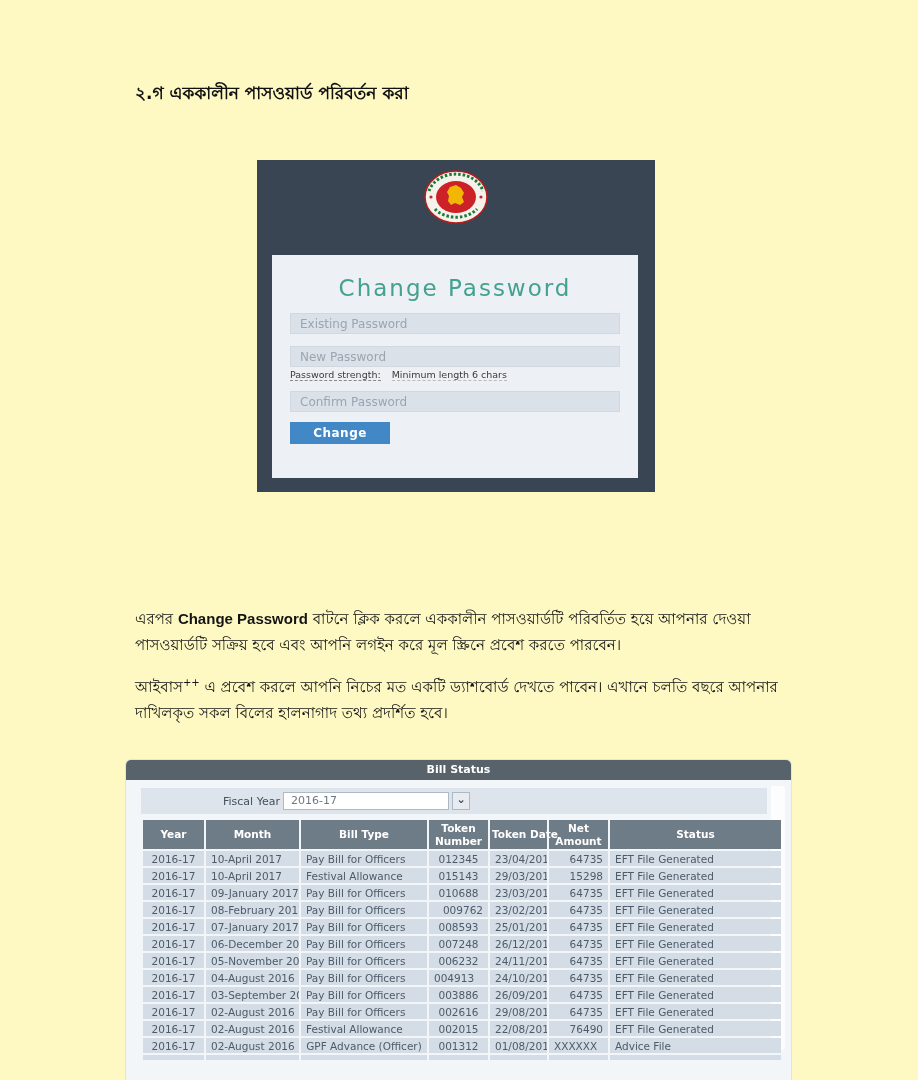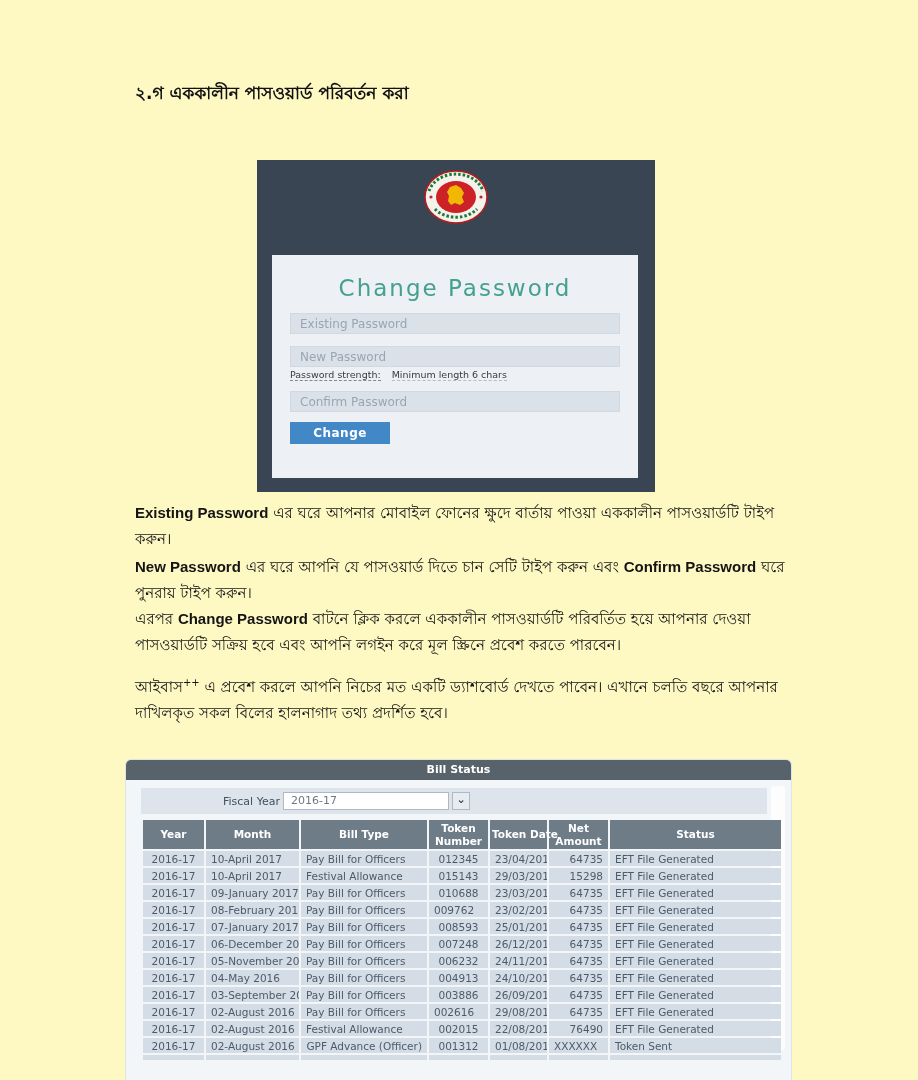--- a/index.html
+++ b/index.html
@@ -86,23 +86,21 @@
       <input class="pw-input" id="input-new" type="text" placeholder="New Password" style="">
       <div class="strength">
         <span class="lbl">Password strength:</span>
         <span class="hint">Minimum length 6 chars</span>
       </div>
       <input class="pw-input" id="input-confirm" type="text" placeholder="Confirm Password" style="">
       <button class="change-btn">Change</button>
     </div>
   </div>
 
-  <p class="doc-para" id="para-existing"><span class="en">Existing Password</span><span> এর ঘরে আপনার মোবাইল ফোনের ক্ষুদে বার্তায় পাওয়া এককালীন পাসওয়ার্ডটি টাইপ করুন।</span></p>
-
-  <p class="doc-para" id="para-new"><span class="en">New Password</span><span> এর ঘরে আপনি যে পাসওয়ার্ড দিতে চান সেটি টাইপ করুন এবং </span><span class="en">Confirm Password</span><span> ঘরে পুনরায় টাইপ করুন।</span></p>
+
 
   <p class="doc-para" id="para-change"><span>এরপর </span><span class="en">Change Password</span><span> বাটনে ক্লিক করলে এককালীন পাসওয়ার্ডটি পরিবর্তিত হয়ে আপনার দেওয়া পাসওয়ার্ডটি সক্রিয় হবে এবং আপনি লগইন করে মূল স্ক্রিনে প্রবেশ করতে পারবেন।</span></p>
 
   <p class="doc-para" id="para-ibas"><span>আইবাস</span><sup>++</sup><span> এ প্রবেশ করলে আপনি নিচের মত একটি ড্যাশবোর্ড দেখতে পাবেন। এখানে চলতি বছরে আপনার দাখিলকৃত সকল বিলের হালনাগাদ তথ্য প্রদর্শিত হবে।</span></p>
 
   <div class="dashboard">
     <div class="db-header">Bill Status</div>
     <div class="db-scroll"></div>
 
     <div class="fiscal-bar">
@@ -157,21 +155,21 @@
             <td style="text-align: left;">Pay Bill for Officers</td>
             <td style="text-align: center;">010688</td>
             <td style="text-align: center;">23/03/2017</td>
             <td style="text-align: right;">64735</td>
             <td style="text-align: left;">EFT File Generated</td>
           </tr>
           <tr>
             <td style="text-align: center;">2016-17</td>
             <td style="text-align: left;">08-February 2017</td>
             <td style="text-align: left;">Pay Bill for Officers</td>
-            <td style="text-align: left;">009762</td>
+            <td style="text-align: right;">009762</td>
             <td style="text-align: center;">23/02/2017</td>
             <td style="text-align: right;">64735</td>
             <td style="text-align: left;">EFT File Generated</td>
           </tr>
           <tr>
             <td style="text-align: center;">2016-17</td>
             <td style="text-align: left;">07-January 2017</td>
             <td style="text-align: left;">Pay Bill for Officers</td>
             <td style="text-align: center;">008593</td>
             <td style="text-align: center;">25/01/2017</td>
@@ -191,62 +189,62 @@
             <td style="text-align: center;">2016-17</td>
             <td style="text-align: left;">05-November 2016</td>
             <td style="text-align: left;">Pay Bill for Officers</td>
             <td style="text-align: center;">006232</td>
             <td style="text-align: center;">24/11/2016</td>
             <td style="text-align: right;">64735</td>
             <td style="text-align: left;">EFT File Generated</td>
           </tr>
           <tr>
             <td style="text-align: center;">2016-17</td>
-            <td style="text-align: left;">04-May 2016</td>
-            <td style="text-align: left;">Pay Bill for Officers</td>
-            <td style="text-align: center;">004913</td>
+            <td style="text-align: left;">04-August 2016</td>
+            <td style="text-align: left;">Pay Bill for Officers</td>
+            <td style="text-align: left;">004913</td>
             <td style="text-align: center;">24/10/2016</td>
             <td style="text-align: right;">64735</td>
             <td style="text-align: left;">EFT File Generated</td>
           </tr>
           <tr>
             <td style="text-align: center;">2016-17</td>
             <td style="text-align: left;">03-September 2016</td>
             <td style="text-align: left;">Pay Bill for Officers</td>
             <td style="text-align: center;">003886</td>
             <td style="text-align: center;">26/09/2016</td>
             <td style="text-align: right;">64735</td>
             <td style="text-align: left;">EFT File Generated</td>
           </tr>
           <tr>
             <td style="text-align: center;">2016-17</td>
             <td style="text-align: left;">02-August 2016</td>
             <td style="text-align: left;">Pay Bill for Officers</td>
-            <td style="">002616</td>
+            <td style="text-align: center;">002616</td>
             <td style="text-align: center;">29/08/2016</td>
             <td style="text-align: right;">64735</td>
             <td style="text-align: left;">EFT File Generated</td>
           </tr>
           <tr>
             <td style="text-align: center;">2016-17</td>
             <td style="text-align: left;">02-August 2016</td>
             <td style="text-align: left;">Festival Allowance</td>
             <td style="text-align: center;">002015</td>
             <td style="text-align: center;">22/08/2016</td>
             <td style="text-align: right;">76490</td>
             <td style="text-align: left;">EFT File Generated</td>
           </tr>
           <tr>
             <td style="text-align: center;">2016-17</td>
             <td style="text-align: left;">02-August 2016</td>
-            <td style="text-align: right;">GPF Advance (Officer)</td>
+            <td style="text-align: center;">GPF Advance (Officer)</td>
             <td style="text-align: center;">001312</td>
             <td style="text-align: center;">01/08/2016</td>
             <td style="text-align: left;">XXXXXX</td>
-            <td style="text-align: left;">Token Sent</td>
+            <td style="text-align: left;">Advice File</td>
           </tr>
           <tr class="sliver">
             <td>&nbsp;</td>
             <td>&nbsp;</td>
             <td>&nbsp;</td>
             <td>&nbsp;</td>
             <td>&nbsp;</td>
             <td>&nbsp;</td>
             <td>&nbsp;</td>
           </tr>

